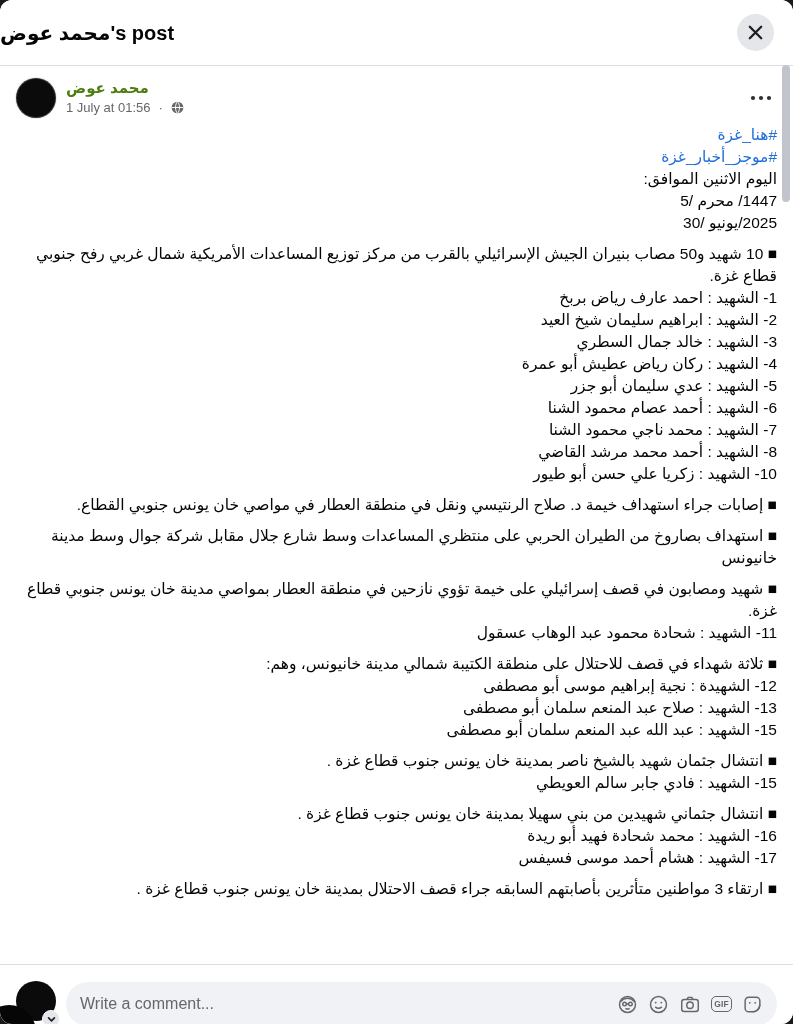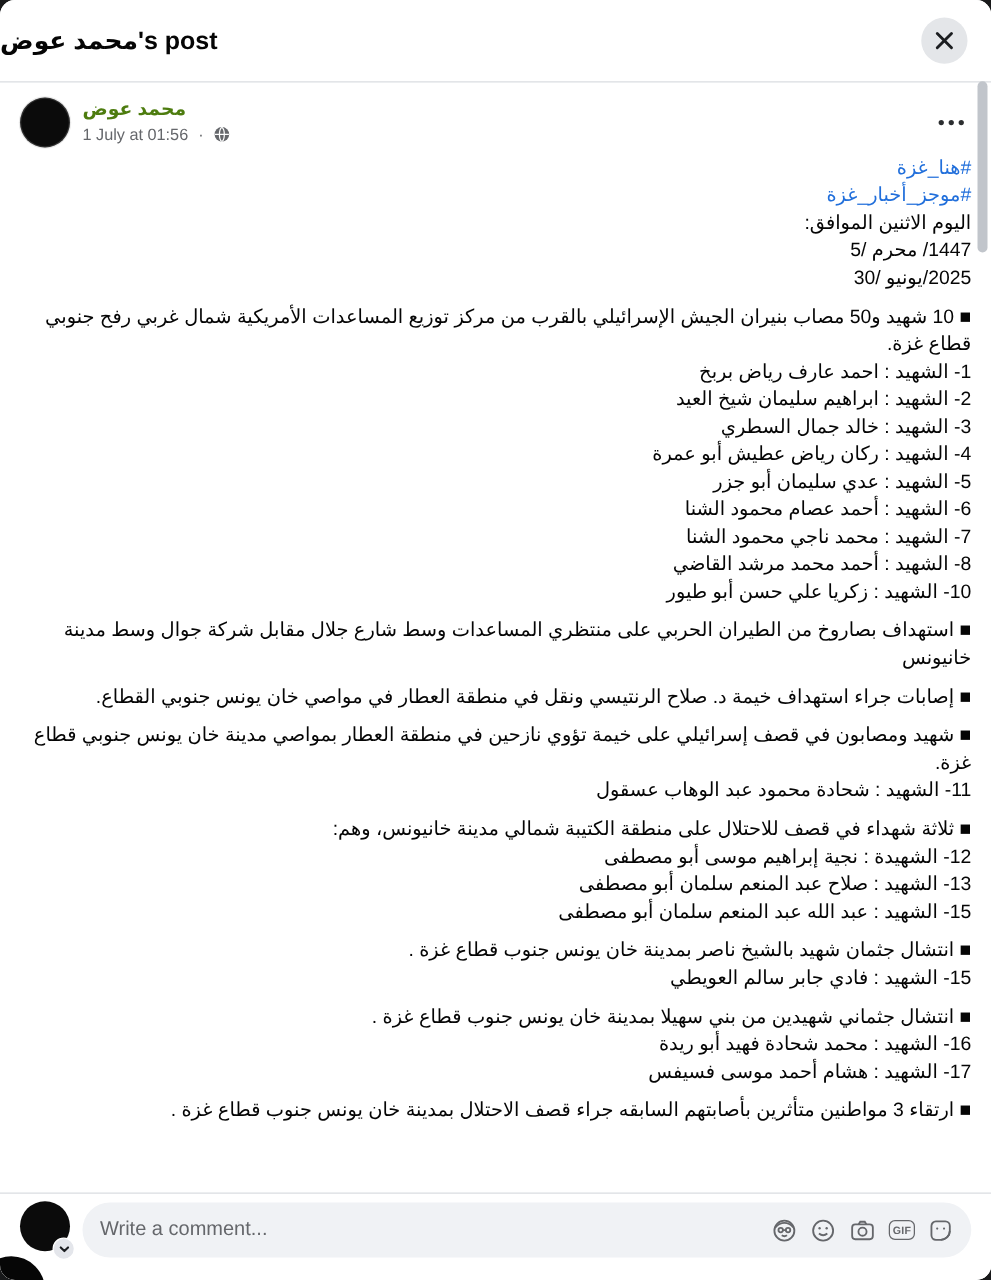--- a/index.html
+++ b/index.html
@@ -44,23 +44,23 @@
   .post-line{line-height:22px;white-space:normal;}
   .post-line.gap{margin-top:9px;}
   .post-line.link{color:#216fdb;cursor:pointer;}
   
   .scrollbar-thumb{
     position:absolute;right:3px;top:65px;width:8px;height:137px;border-radius:4px;
     background:#c1c5cb;cursor:pointer;
   }
   
   .comment-bar{
-    position:absolute;left:0;right:0;bottom:0;height:70px;background:#fff;
+    position:absolute;left:0;right:0;bottom:0;height:60px;background:#fff;
     border-top:1px solid #dadde1;display:flex;align-items:flex-start;
-    padding:6px 16px 0 16px;box-sizing:border-box;gap:10px;
+    padding:16px 16px 0 16px;box-sizing:border-box;gap:10px;
   }
   .c-avatar-wrap{position:relative;width:40px;height:40px;flex:0 0 auto;cursor:pointer;}
   .c-avatar{width:40px;height:40px;border-radius:50%;background:#0b0b0b;}
   .c-badge{
     position:absolute;right:-4px;bottom:-7px;width:16px;height:16px;border-radius:50%;
     background:#e4e6eb;border:1.5px solid #ffffff;display:flex;align-items:center;
     justify-content:center;cursor:pointer;
   }
   .pill{
     flex:1;height:44px;border-radius:22px;background:#f0f2f5;display:flex;
@@ -124,22 +124,22 @@
       <div class="post-line gap">■ 10 شهيد و50 مصاب  بنيران الجيش الإسرائيلي بالقرب من مركز توزيع المساعدات الأمريكية شمال غربي رفح جنوبي قطاع غزة.</div>
       <div class="post-line">1- الشهيد : احمد عارف رياض بربخ</div>
       <div class="post-line">2- الشهيد : ابراهيم سليمان شيخ العيد</div>
       <div class="post-line">3- الشهيد : خالد جمال السطري</div>
       <div class="post-line">4- الشهيد : ركان رياض عطيش أبو عمرة</div>
       <div class="post-line">5- الشهيد : عدي سليمان أبو جزر</div>
       <div class="post-line">6- الشهيد : أحمد عصام محمود الشنا</div>
       <div class="post-line">7- الشهيد : محمد ناجي محمود الشنا</div>
       <div class="post-line">8- الشهيد : أحمد محمد مرشد القاضي</div>
       <div class="post-line">10- الشهيد : زكريا علي حسن أبو طيور</div>
+      <div class="post-line gap">■ إصابات جراء استهداف خيمة د. صلاح الرنتيسي ونقل في منطقة العطار في مواصي خان يونس جنوبي القطاع.</div>
       <div class="post-line gap">■ استهداف بصاروخ من الطيران الحربي على منتظري المساعدات وسط شارع جلال مقابل شركة جوال وسط مدينة خانيونس</div>
-      <div class="post-line gap">■ إصابات جراء استهداف خيمة د. صلاح الرنتيسي ونقل في منطقة العطار في مواصي خان يونس جنوبي القطاع.</div>
       <div class="post-line gap">■ شهيد ومصابون في قصف إسرائيلي على خيمة تؤوي نازحين في منطقة العطار بمواصي مدينة خان يونس جنوبي قطاع غزة.</div>
       <div class="post-line">11- الشهيد :  شحادة محمود عبد الوهاب عسقول</div>
       <div class="post-line gap">■ ثلاثة شهداء في قصف للاحتلال على منطقة الكتيبة شمالي مدينة خانيونس، وهم:</div>
       <div class="post-line">12- الشهيدة : نجية إبراهيم موسى أبو مصطفى</div>
       <div class="post-line">13- الشهيد : صلاح عبد المنعم سلمان أبو مصطفى</div>
       <div class="post-line">15- الشهيد : عبد الله عبد المنعم سلمان أبو مصطفى</div>
       <div class="post-line gap">■ انتشال جثمان شهيد بالشيخ ناصر بمدينة خان يونس جنوب قطاع غزة .</div>
       <div class="post-line">15- الشهيد : فادي جابر سالم العويطي</div>
       <div class="post-line gap">■ انتشال جثماني شهيدين من بني سهيلا بمدينة خان يونس جنوب قطاع غزة .</div>
       <div class="post-line">16- الشهيد : محمد شحادة فهيد أبو ريدة</div>

